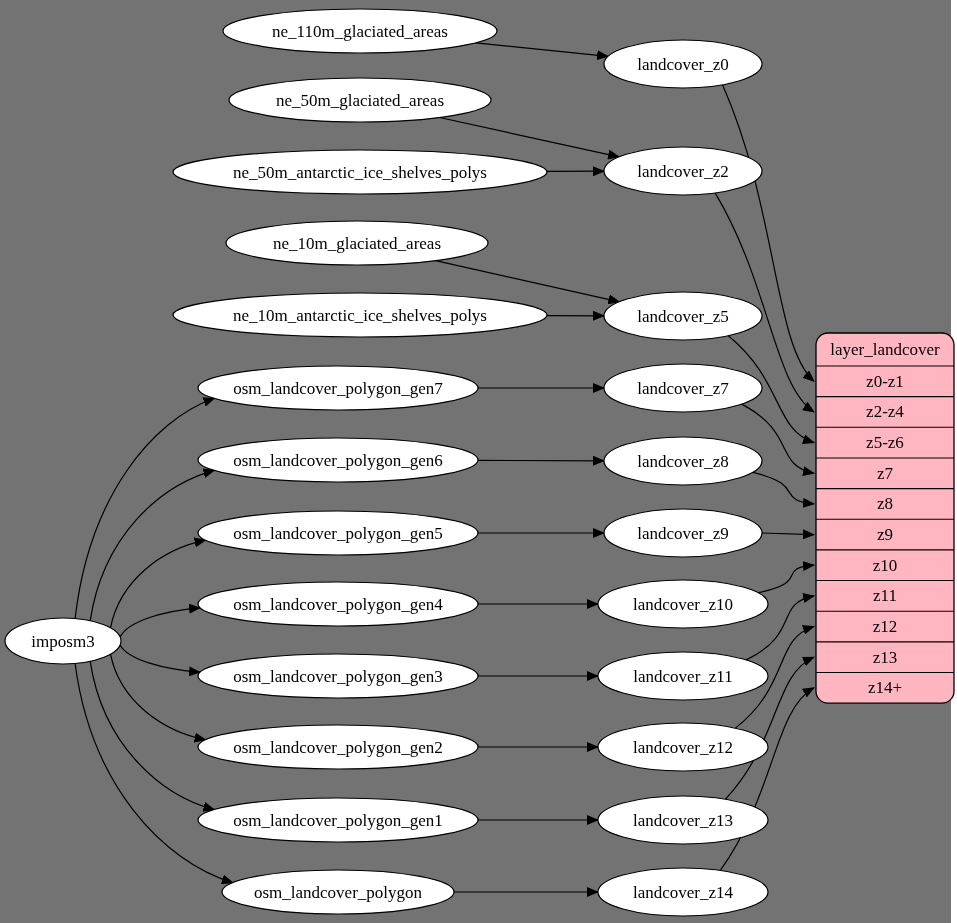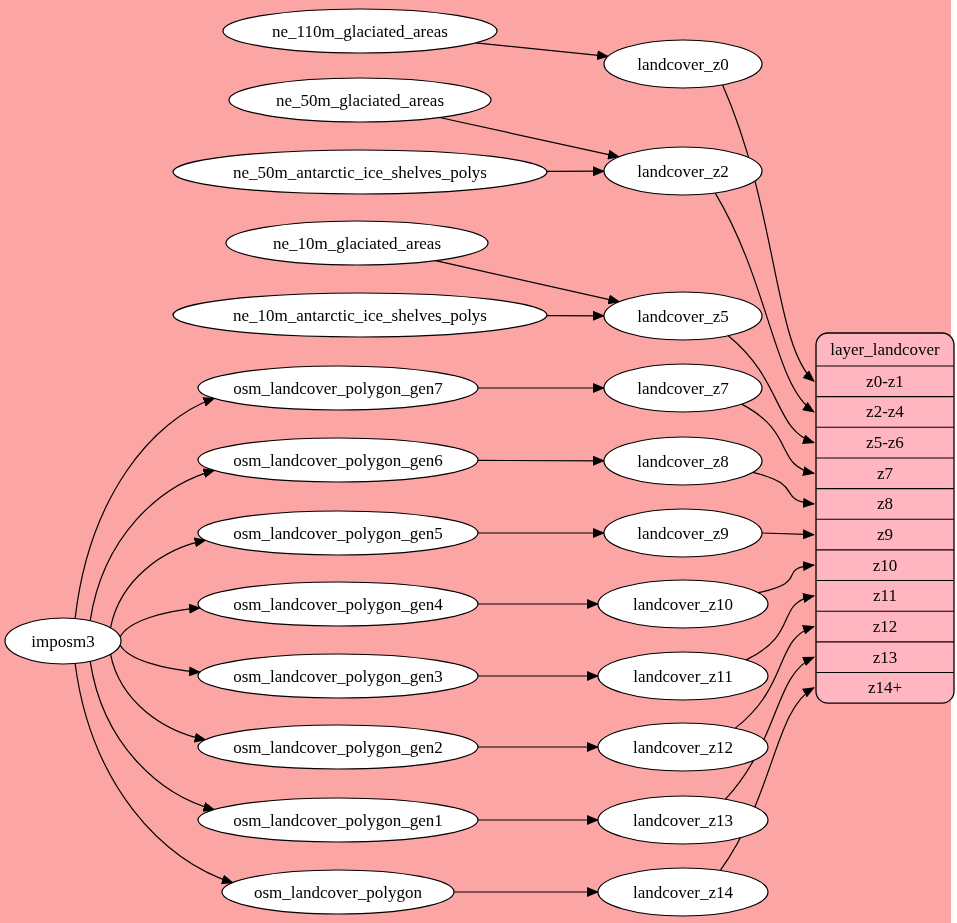--- a/index.html
+++ b/index.html
@@ -1,19 +1,19 @@
 <!DOCTYPE html>
 <html><head>
 <meta charset="utf-8">
 <style>
   html, body { margin: 0; padding: 0; background: #ffffff; }
   #canvas {
     position: relative;
     width: 951px; height: 923px;
-    background: #fca5a5;
+    background: #737373;
     font-family: "Liberation Serif", "DejaVu Serif", serif;
   }
   svg { display: block; }
   .node-label, .row-label, .table-title {
     font-family: "Liberation Serif", "DejaVu Serif", serif;
     font-size: 17px;
     fill: #000000;
   }
   .edge { fill: none; stroke: #000000; stroke-width: 1.2px; }
   .node-ellipse { fill: #ffffff; stroke: #000000; stroke-width: 1.2px; }

